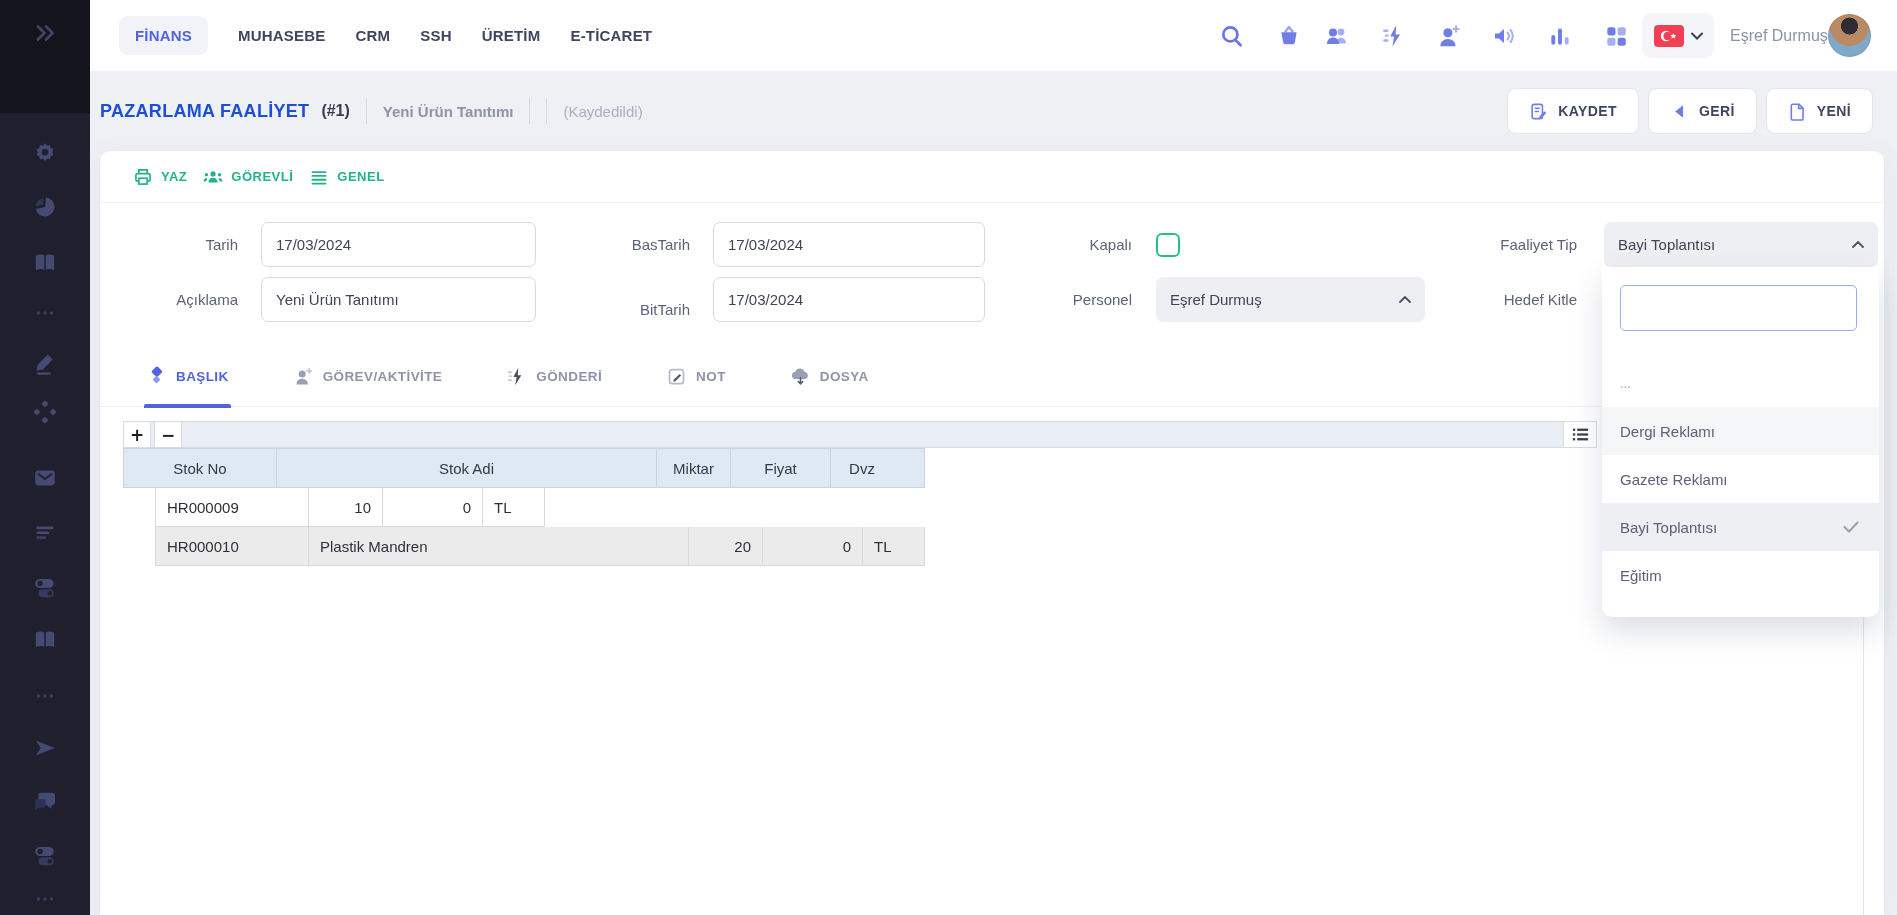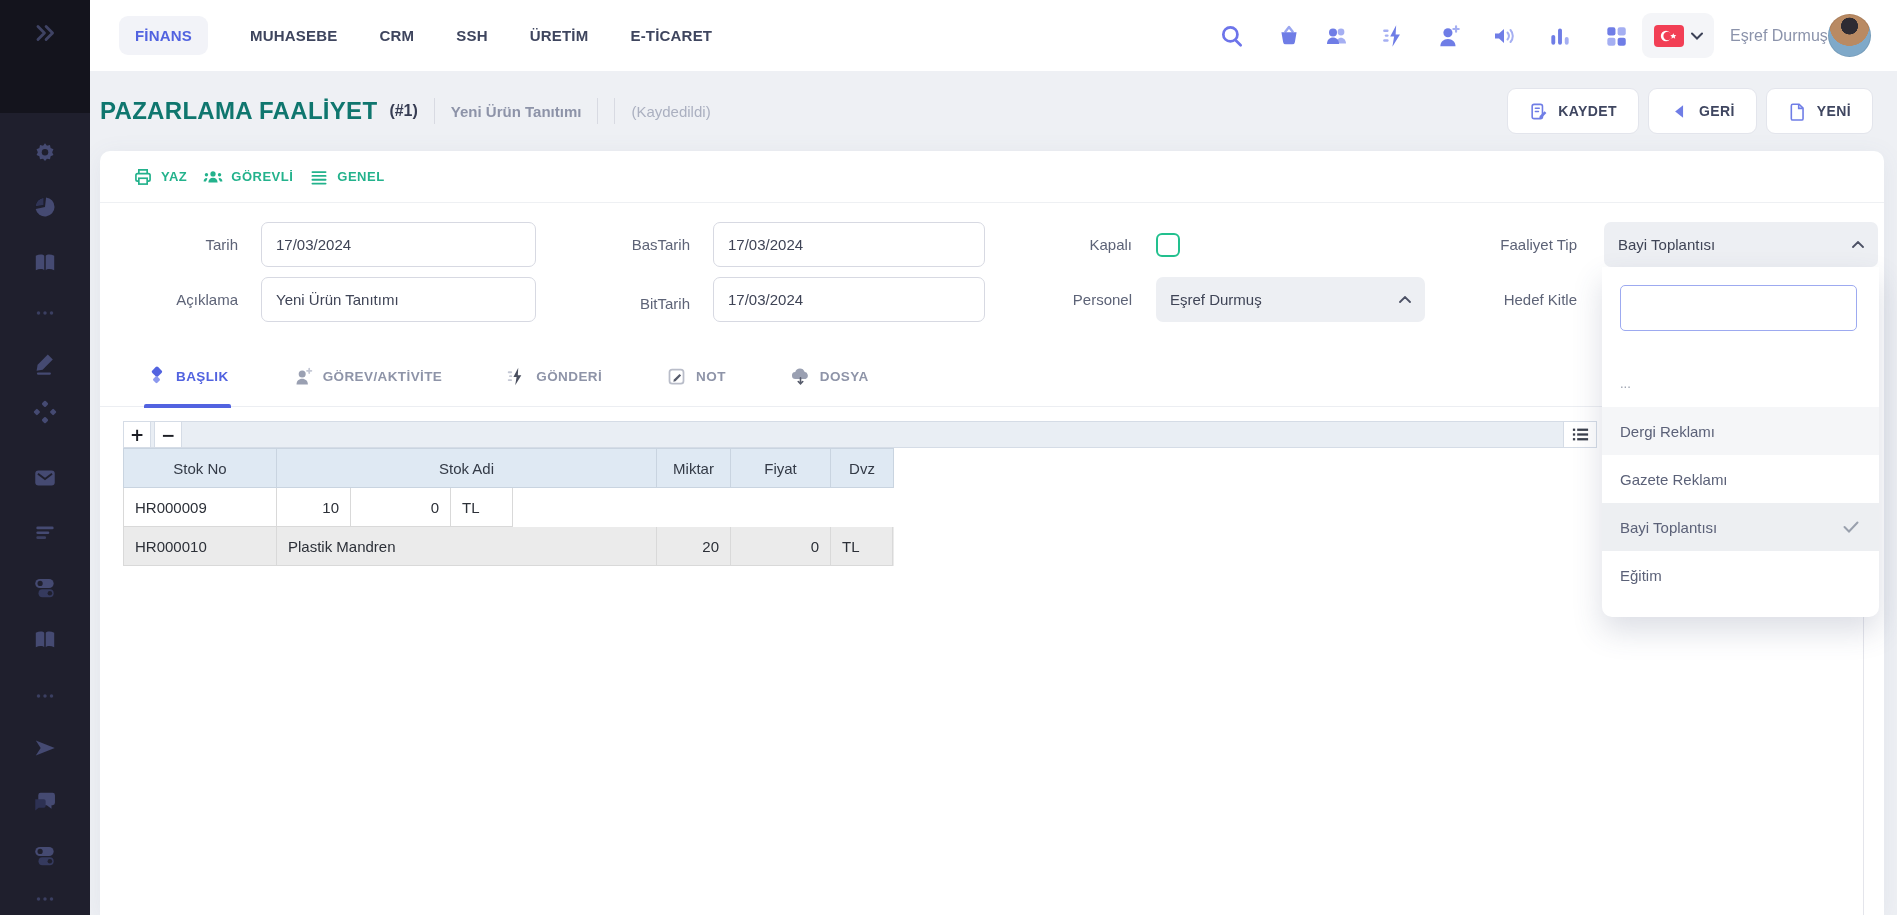--- a/index.html
+++ b/index.html
@@ -10,35 +10,35 @@
     font-family:"Liberation Sans","DejaVu Sans",sans-serif;
     color:#3c4257;
   }
   
   .sidebar { position:absolute; left:0; top:0; width:90px; height:915px; background:#1f1f2d; z-index:30; }
   .sidebar-top { position:absolute; left:0; top:0; width:90px; height:113px; background:#14141d; }
   .sb-ic { position:absolute; left:32px; width:26px; height:26px; display:flex; align-items:center; justify-content:center; cursor:pointer; }
   .sb-ic svg { width:26px; height:26px; }
   
   .topbar { position:absolute; left:90px; top:0; width:1807px; height:71px; background:#ffffff; z-index:20; }
-  .nav { position:absolute; left:29px; top:0; height:71px; display:flex; align-items:center; gap:42px; }
+  .nav { position:absolute; left:29px; top:0; height:71px; display:flex; align-items:center; gap:30px; }
   .nav-item { font-size:15px; font-weight:700; color:#3e455e; letter-spacing:.2px; cursor:pointer; white-space:nowrap; }
   .nav-item.active { color:#5263e0; background:#f2f3f8; padding:11px 16px; border-radius:9px; }
   .tb-ic { position:absolute; top:23px; width:26px; height:26px; cursor:pointer; }
   .tb-ic svg { width:26px; height:26px; }
   .flag-pill { position:absolute; left:1552px; top:13px; width:72px; height:45px; background:#f4f5f8; border-radius:9px; display:flex; align-items:center; justify-content:center; gap:7px; cursor:pointer; }
   .flag-pill svg.flag { width:30px; height:22px; }
   .user-name { position:absolute; left:1640px; top:0; height:71px; display:flex; align-items:center; font-size:16px; color:#8b93ab; }
   .avatar { position:absolute; left:1738px; top:14px; width:43px; height:43px; border-radius:50%; cursor:pointer;
     background:radial-gradient(circle at 50% 28%, #2e2b33 0 22%, #b98a63 23% 52%, #7fa9c9 53% 100%);
     box-shadow:inset 0 0 0 1px rgba(0,0,0,.08); }
   
   .titlebar { position:absolute; left:90px; top:71px; width:1807px; height:80px; }
   .title-wrap { position:absolute; left:10px; top:0; height:80px; display:flex; align-items:center; gap:16px; }
-  .pg-title { font-size:24px; font-weight:700; color:#0f766e; letter-spacing:.3px; }
+  .pg-title { font-size:18px; font-weight:700; color:#1d4ed8; letter-spacing:.3px; }
   .pg-no { font-size:16px; font-weight:600; color:#363c52; margin-left:-4px; }
   .vsep { width:1px; height:26px; background:#d8dae2; }
   .pg-sub { font-size:15px; font-weight:600; color:#8d93a8; }
   .pg-status { font-size:15px; color:#abb0c0; }
   .tb-buttons { position:absolute; right:24px; top:17px; display:flex; gap:9px; }
   .btn { height:46px; background:#fff; border:1px solid #e3e5ec; border-radius:9px; display:flex; align-items:center; gap:10px; padding:0 21px; font-size:14px; font-weight:700; color:#3f4660; letter-spacing:.4px; cursor:pointer; }
   .btn svg { width:19px; height:19px; }
   
   .card { position:absolute; left:100px; top:151px; width:1784px; height:764px; background:#fff; border-radius:10px 10px 0 0; box-shadow:0 4px 24px rgba(90,100,140,.08); }
   
@@ -63,21 +63,21 @@
   .grid-toolbar { position:absolute; left:23px; top:270px; width:1474px; height:27px; background:#e9eef4; border:1px solid #d5dce6; }
   .gbtn { position:absolute; top:-1px; width:28px; height:27px; background:#fff; border:1px solid #d5dce6; display:flex; align-items:center; justify-content:center; font-size:17px; font-weight:700; color:#1c1e24; cursor:pointer; font-family:"DejaVu Sans",sans-serif; }
   .gbtn.add { left:-1px; }
   .gbtn.remove { left:30px; }
   .gbtn.cols { left:1439px; width:34px; }
   .gbtn.cols svg { width:19px; height:19px; }
   .g-table { position:absolute; left:23px; top:297px; font-family:"Liberation Sans",sans-serif; }
   .g-hrow { display:flex; background:#dfe9f3; border:1px solid #c9d4e0; }
   .g-hcell { height:38px; display:flex; align-items:center; justify-content:center; font-size:15px; color:#333a46; border-right:1px solid #c9d4e0; }
   .g-hcell:last-child { border-right:none; }
-  .g-row { display:flex; border-left:1px solid #d9d9d9; }
+  .g-row { display:flex; border-left:1px solid #d9d9d9;margin-left:32px; }
   .g-row.alt { background:#ebebeb; }
   .g-cell { height:39px; display:flex; align-items:center; font-size:15px; color:#2c3038; border-right:1px solid #d9d9d9; border-bottom:1px solid #d9d9d9; padding:0 11px; }
   .g-cell.num { justify-content:flex-end; }
   .c0 { width:153px; } .c1 { width:380px; } .c2 { width:74px; } .c3 { width:100px; } .c4 { width:62px; }
   .grid-vline { position:absolute; left:1763px; top:270px; bottom:0; width:1px; background:#e4e5eb; }
   
   .dd-panel { position:absolute; left:1602px; top:267px; width:277px; background:#fff; border-radius:0 0 10px 10px; box-shadow:0 14px 30px rgba(60,70,110,.18); z-index:40; padding-bottom:18px; }
   .dd-search { margin:18px 22px 0 18px; }
   .dd-search input { width:237px; height:46px; border:1.5px solid #9daaf0; border-radius:5px; padding:0 12px; font-size:15px; font-family:inherit; outline:none; color:#3f4456; }
   .dd-list { margin-top:28px; }
@@ -343,21 +343,21 @@
     <div class="f-select" style="left:1504px;width:274px;top:71px">
       <span>Bayi Toplantısı</span>
       <span class="caret">
           <svg width="12" height="7" viewBox="0 0 12 7">
             <path d="M1 6l5-5 5 5" fill="none" stroke="#4c5165" stroke-width="1.8" stroke-linecap="round"></path>
           </svg>
         </span>
     </div>
     <span class="f-label" style="left:0;width:138px;top:126px">Açıklama</span>
     <input class="f-input" style="left: 161px; width: 275px; top: 126px;" value="Yeni Ürün Tanıtımı">
-    <span class="f-label" style="left:440px;width:150px;top:130px">BitTarih</span>
+    <span class="f-label" style="left:440px;width:150px;top:136px">BitTarih</span>
     <input class="f-input" style="left: 613px; width: 272px; top: 126px;" value="17/03/2024">
     <span class="f-label" style="left:880px;width:152px;top:126px">Personel</span>
     <div class="f-select" style="left:1056px;width:269px;top:126px">
       <span>Eşref Durmuş</span>
       <span class="caret">
           <svg width="12" height="7" viewBox="0 0 12 7">
             <path d="M1 6l5-5 5 5" fill="none" stroke="#4c5165" stroke-width="1.8" stroke-linecap="round"></path>
           </svg>
         </span>
     </div>

